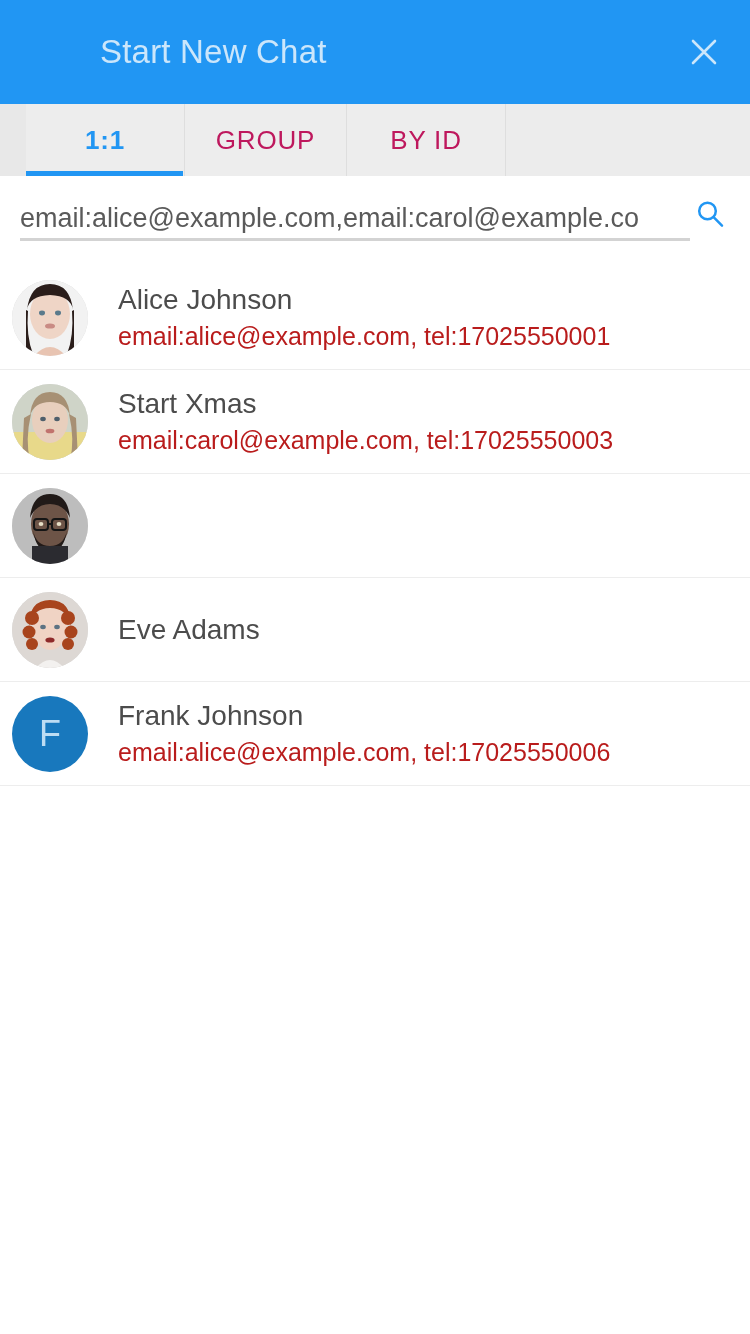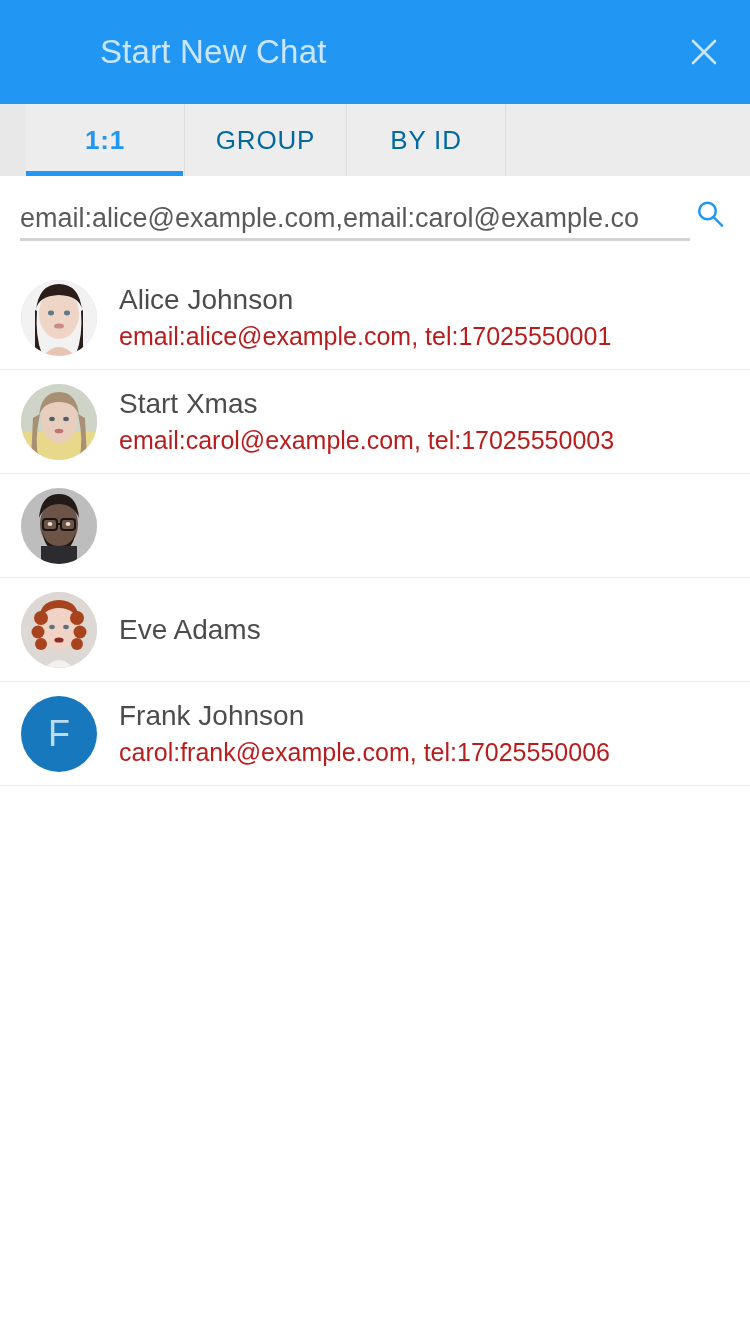--- a/index.html
+++ b/index.html
@@ -49,21 +49,21 @@
   .tabbar-pad-left { width:26px; flex:0 0 26px; background:#e8e8e8; }
   .tab {
     position:relative;
     background:#ededed;
     display:flex;
     align-items:center;
     justify-content:center;
     cursor:pointer;
     font-size:26px;
     letter-spacing:0.8px;
-    color:#0369a1;
+    color:#be185d;
     border-right:1px solid #dedede;
   }
   .tab.t1 { flex:0 0 159px;text-align:center; }
   .tab.t2 { flex:0 0 162px; }
   .tab.t3 { flex:0 0 159px; }
   .tab.active { color:#2196f3; font-weight:700; }
   .tab.active::after {
     content:"";
     position:absolute;
     left:0; right:1px; bottom:0;
@@ -112,24 +112,25 @@
     background:#d3d3d3;
   }
 
   
   .list { background:#ffffff; }
   .row {
     position:relative;
     height:104px;
     display:flex;
     align-items:center;
-    padding-left:21px;
+    padding-left:12px;
     border-bottom:1px solid #ededed;
     cursor:pointer;
     background:#ffffff;
+    gap:8px;
   }
   .avatar {
     flex:0 0 auto;
     width:76px; height:76px;
     border-radius:50%;
     overflow:hidden;
     position:relative;
     background:#d6d6d6;
   }
   .avatar.initial {
@@ -286,19 +287,19 @@
       <div class="row-name">Eve Adams</div>
     </div>
   </div>
 
   <div class="row">
     <div class="avatar initial">
       <span>F</span>
     </div>
     <div class="row-text">
       <div class="row-name">Frank Johnson</div>
-      <div class="row-sub">carol:frank@example.com, tel:17025550006</div>
+      <div class="row-sub">email:alice@example.com, tel:17025550006</div>
     </div>
   </div>
 
 </div>
 
 <div class="filler"></div>
 
 </body></html>

